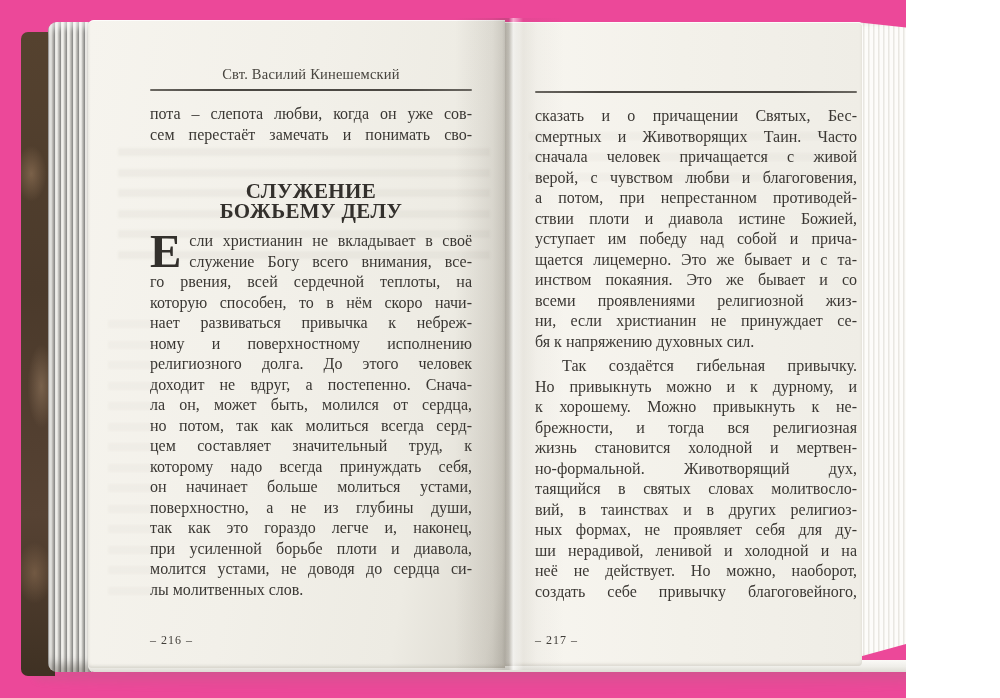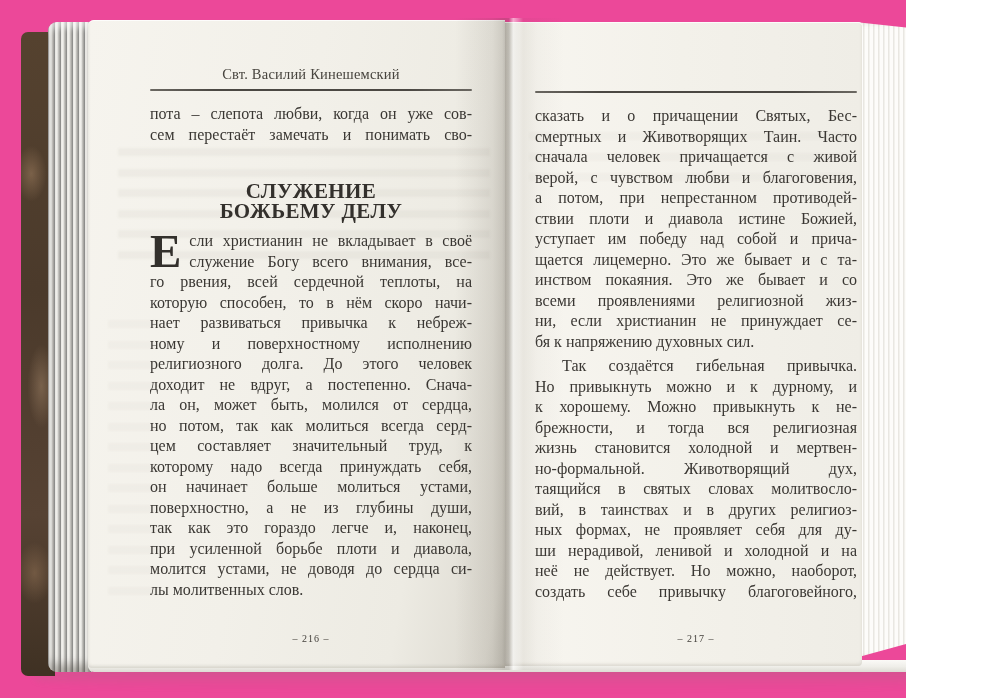--- a/index.html
+++ b/index.html
@@ -69,21 +69,21 @@
   .line.end{text-align-last:left;}
   .line.indent{padding-left:27px;}
 
   .blk.paragraph + .blk.paragraph{margin-top:4px;}
   .blk.heading{margin:36px 0 10px;}
   .hline{font-weight:bold;font-size:21px;line-height:20px;text-align:center;letter-spacing:.4px;color:#33302c;}
 
   .dropcap{float:left;font-size:47px;line-height:38px;height:40px;font-weight:bold;
     color:#33302c;margin:1px 8px 0 0;}
 
-  .page-number{position:absolute;top:613px;font-size:10px;color:#403d38;text-align:center;letter-spacing:1px;}
+  .page-number{position:absolute;top:613px;font-size:12px;color:#403d38;letter-spacing:1px;}
   .page-left .page-number{left:62px;width:322px;}
   .page-right .page-number{left:30px;width:322px;top:611px;}
 
   .bottom-edge{position:absolute;left:88px;top:660px;width:862px;height:12px;
     background:linear-gradient(180deg,#fbfaf7 0%,#efeee9 55%,#dddbd4 100%);
     border-radius:0 0 6px 6px;}
 </style>
 </head>
 <body>
 
@@ -149,21 +149,21 @@
             <div class="line">а потом, при непрестанном противодей-</div>
             <div class="line">ствии плоти и диавола истине Божией,</div>
             <div class="line">уступает им победу над собой и прича-</div>
             <div class="line">щается лицемерно. Это же бывает и с та-</div>
             <div class="line">инством покаяния. Это же бывает и со</div>
             <div class="line">всеми проявлениями религиозной жиз-</div>
             <div class="line">ни, если христианин не принуждает се-</div>
             <div class="line end">бя к напряжению духовных сил.</div>
           </div>
           <div class="blk paragraph">
-            <div class="line indent">Так создаётся гибельная привычка.</div>
+            <div class="line indent">Так создаётся гибельная привычку.</div>
             <div class="line">Но привыкнуть можно и к дурному, и</div>
             <div class="line">к хорошему. Можно привыкнуть к не-</div>
             <div class="line">брежности, и тогда вся религиозная</div>
             <div class="line">жизнь становится холодной и мертвен-</div>
             <div class="line">но-формальной. Животворящий дух,</div>
             <div class="line">таящийся в святых словах молитвосло-</div>
             <div class="line">вий, в таинствах и в других религиоз-</div>
             <div class="line">ных формах, не проявляет себя для ду-</div>
             <div class="line">ши нерадивой, ленивой и холодной и на</div>
             <div class="line">неё не действует. Но можно, наоборот,</div>

